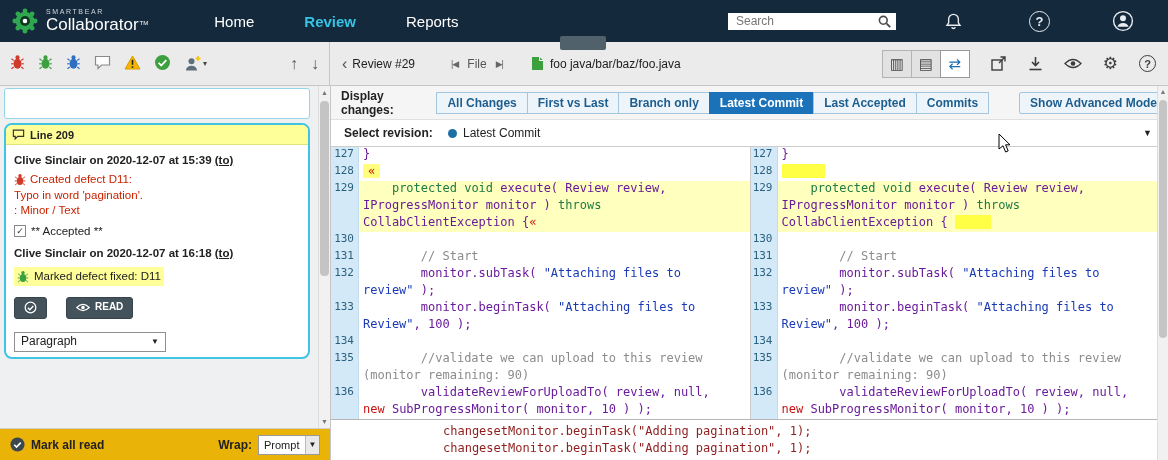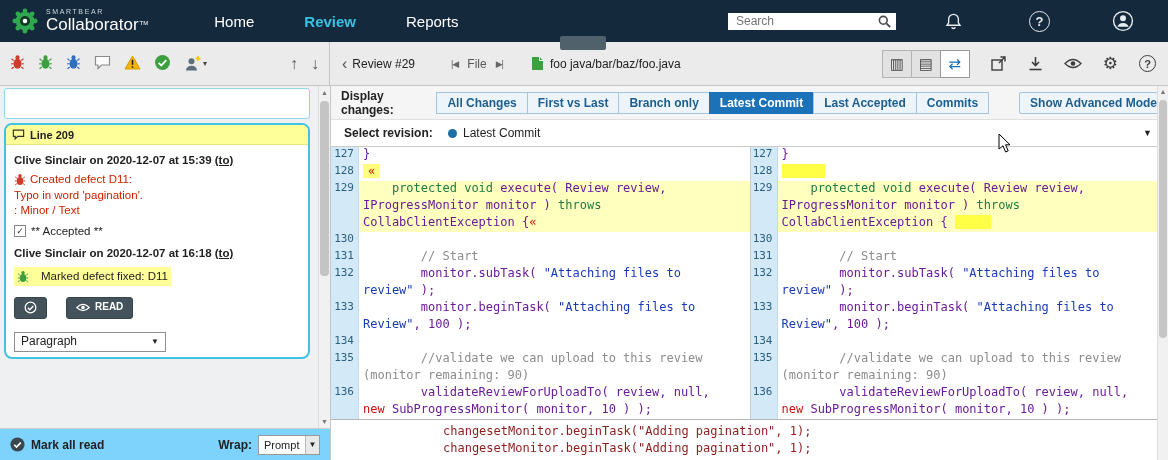--- a/index.html
+++ b/index.html
@@ -51,38 +51,38 @@
   .sb-thread{position:absolute;left:4px;top:37px;width:306px;height:236px;background:#fff;border:2px solid #41c3e4;border-radius:8px;overflow:hidden}
   .th-head{height:20px;background:#ffff99;display:flex;align-items:center;gap:5px;padding:0 6px;font-size:11px;font-weight:bold;border-bottom:1px solid #e3e37d}
   .th-body{padding:6px 8px 0 8px;font-size:11.5px;color:#222;line-height:1.25}
   .auth{font-weight:bold;margin-top:8px}
   .auth:first-child{margin-top:2px}
   .auth a{color:#222;text-decoration:underline;cursor:pointer}
   .def-t{color:#cc2200;margin-top:5px;display:flex;gap:4px;align-items:center}
   .def-b,.def-m{color:#cc2200;margin-top:1px}
   .acc{margin-top:6px;display:flex;align-items:center;gap:5px}
   .cbx{width:12px;height:12px;border:1px solid #888;background:#fff;font-size:9px;line-height:10px;text-align:center;color:#333}
-  .fix{margin-top:7px;background:#ffff99;display:flex;gap:12px;align-items:center;padding:2px 3px;width:fit-content;max-width:100%}
+  .fix{margin-top:7px;background:#ffff99;display:flex;gap:5px;align-items:center;padding:2px 3px;width:fit-content;max-width:100%}
   .btns{margin-top:11px;display:flex;gap:19px}
   .dkb{height:22px;background:#44535b;border:1px solid #36434a;border-radius:3px;color:#fff;display:flex;align-items:center;gap:5px;padding:0 9px;font-size:10px;font-weight:bold;cursor:pointer}
   .para{margin-top:13px;width:152px;height:20px;border:1px solid #8f8f8f;background:#fff;display:flex;align-items:center;justify-content:space-between;padding:0 6px;font-size:12px}
   .para .car,.wsel .car{font-size:8px;color:#222}
   .fmt{margin-top:10px;display:flex;align-items:center;gap:17px;color:#333;padding-left:2px}
   .fb{font-weight:bold;font-size:13px}
   .fi{font-style:italic;font-family:"Liberation Serif",serif;font-size:13px;font-weight:bold}
   .fu{text-decoration:underline;font-size:13px}
   .fsub{font-size:12px;font-weight:normal}
   .fsub sub{font-size:8px}
   .fcar{font-size:8px;color:#444}
   .cmt-in{margin-top:9px;height:24px;border:1px solid #cfcfcf;background:#fff}
   .ssb{position:absolute;top:0;right:0;width:12px;height:342px;background:#f1f1f1;border-left:1px solid #ddd}
   .ssb .ar{height:13px;font-size:7px;color:#777;text-align:center;line-height:13px}
   .ssb .ar.dn{position:absolute;bottom:0;left:0;right:0}
   .ssb .th{position:absolute;top:15px;left:1px;right:1px;height:175px;background:#c4c4c4;border-radius:4px}
-  .sb-foot{position:absolute;left:0;right:0;bottom:0;height:32px;background:#7dd3fc;border-top:1px solid #cfcfcf;display:flex;align-items:center;padding:0 10px;font-size:12px}
+  .sb-foot{position:absolute;left:0;right:0;bottom:0;height:32px;background:#eab308;border-top:1px solid #cfcfcf;display:flex;align-items:center;padding:0 10px;font-size:12px}
   .sb-foot .lbl{font-weight:bold;margin-left:6px}
   .wrapl{margin-left:auto;font-weight:bold}
   .wsel{margin-left:6px;width:62px;height:20px;border:1px solid #999;background:#fff;display:flex;align-items:center;justify-content:space-between;padding-left:5px;font-size:11px}
   .wcar{width:14px;height:18px;background:#e9e9e9;border-left:1px solid #bbb;display:flex;align-items:center;justify-content:center}
 
   
   .mn{position:absolute;top:86px;left:330px;right:0;bottom:0;background:#fff;border-left:1px solid #c6c6c6}
   .disp{height:34px;display:flex;align-items:center;background:#f5f5f5;border-bottom:1px solid #e0e0e0;padding-left:10px}
   .disp-label,.rev-label{font-weight:bold;color:#222}
   .grp{display:flex;margin-left:8px}

